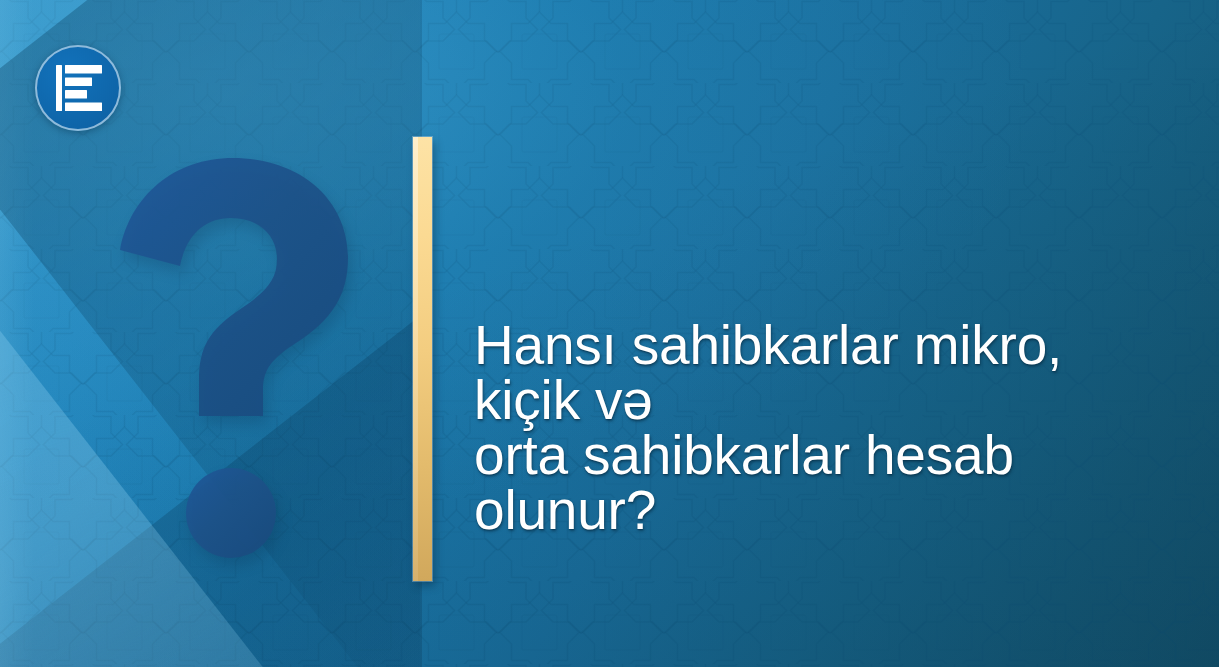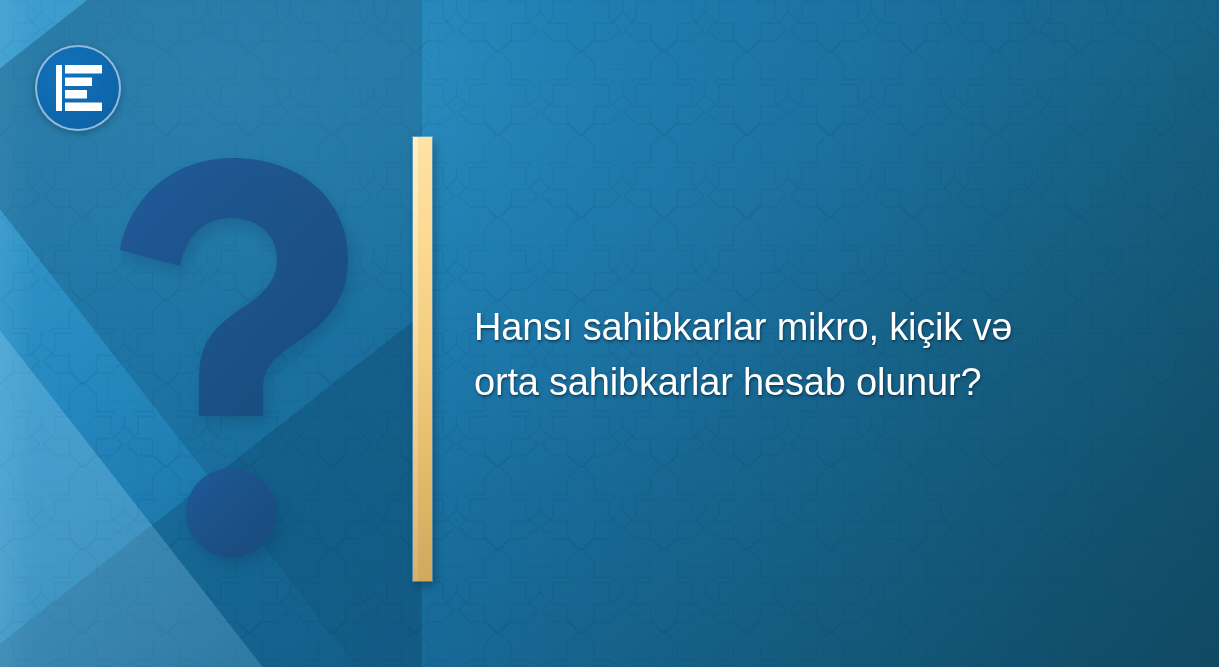--- a/index.html
+++ b/index.html
@@ -201,24 +201,24 @@
     left: 21px;
     top: 20px;
     width: 46px;
     height: 46px;
   }
 
   
   .question-text {
     position: absolute;
     left: 474px;
-    top: 300px;
+    top: 318px;
     width: 650px;
     color: #ffffff;
-    font-size: 38px;
+    font-size: 55px;
     line-height: 55px;
     font-weight: 400;
     letter-spacing: -0.2px;
     text-shadow:
       1px 2px 3px rgba(5,40,62,0.55),
       0 1px 1px rgba(5,40,62,0.40);
     white-space: pre-line;
   }
 </style>
 </head>

